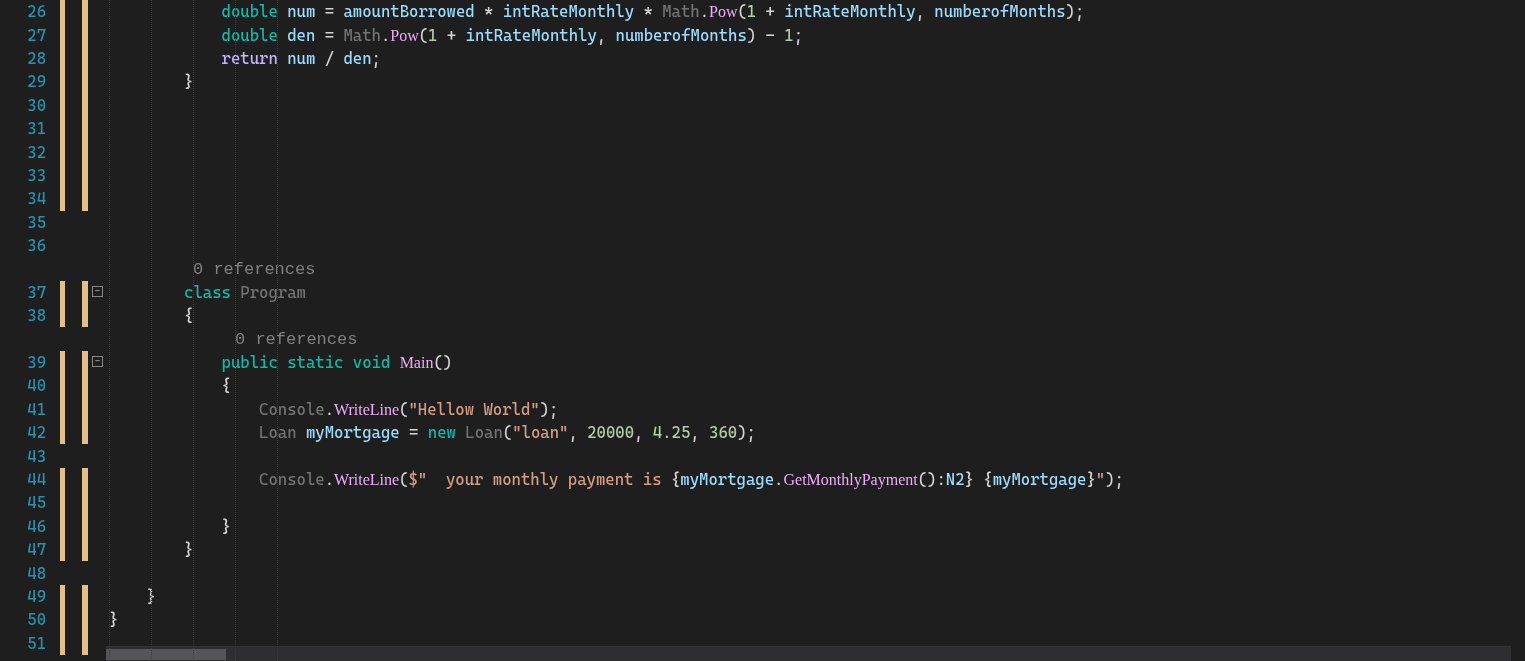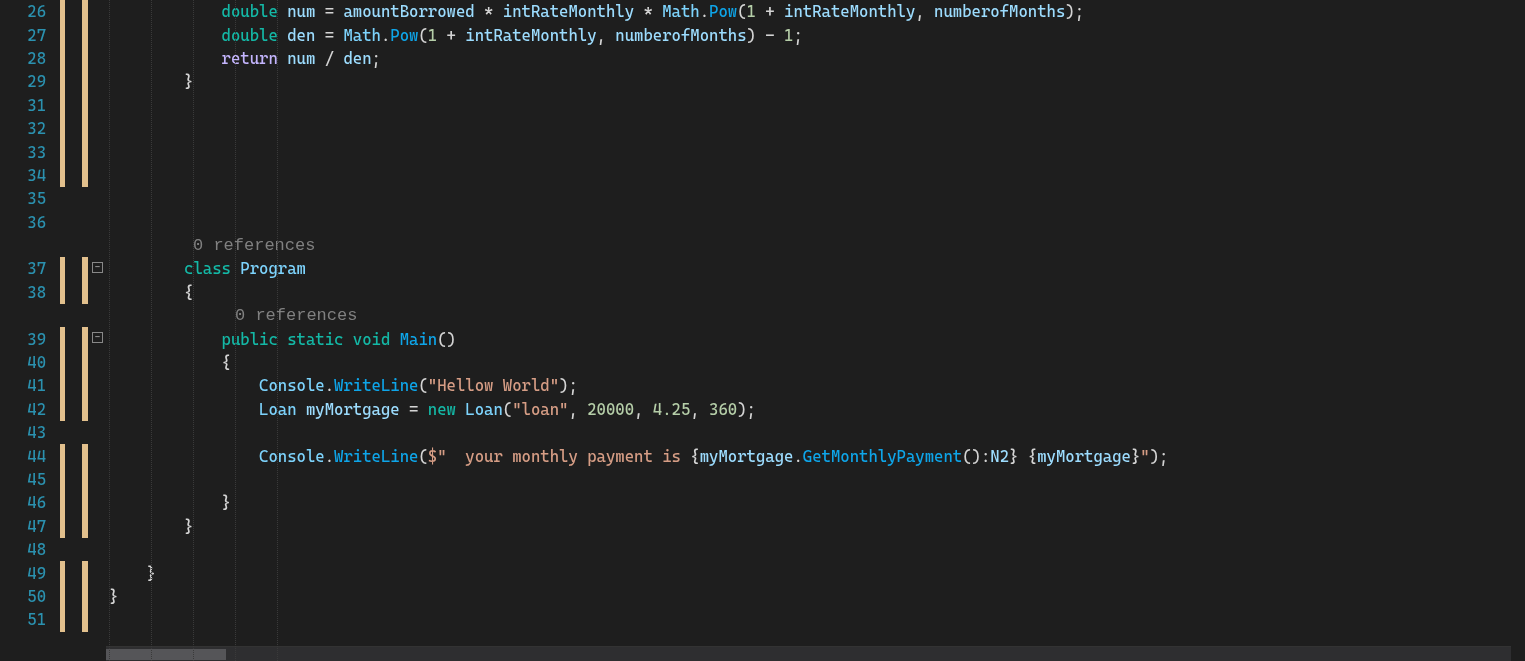--- a/index.html
+++ b/index.html
@@ -94,25 +94,25 @@
     font-size: 17px;
     color: #808080;
     font-family: Liberation Mono, monospace;
   }
   .annot-pad {
     width: 106px;
     flex-shrink: 0;
   }
   
   .kw { color: #14b8a6; }
-  .cls { color: #7dd3fc; }
+  .cls { color: #737373; }
   .var { color: #9cdcfe; }
   .str { color: #d69d85; }
   .num { color: #b5cea8; }
-  .mth { color: #0ea5e9; }
+  .mth { color: #f0abfc; font-family: Liberation Serif, serif; }
   .pun { color: #d4d4d4; }
   .op  { color: #d4d4d4; }
   .ctrl { color: #c4b5fd; }
 
   .scroll-bottom {
     position: absolute;
     left: 106px;
     right: 14px;
     bottom: 0;
     height: 15px;
@@ -129,20 +129,21 @@
   }
 </style>
 </head>
 <body>
 
 <div class="editor" id="editor">
     <div class="line"><div class="line-num">26</div><div class="gutter"><div class="mod-bar left"></div><div class="mod-bar"></div></div><div class="code"><span class="pun">            </span><span class="kw">double</span><span class="pun"> </span><span class="var">num</span><span class="pun"> </span><span class="op">=</span><span class="pun"> </span><span class="var">amountBorrowed</span><span class="pun"> </span><span class="op">*</span><span class="pun"> </span><span class="var">intRateMonthly</span><span class="pun"> </span><span class="op">*</span><span class="pun"> </span><span class="cls">Math</span><span class="pun">.</span><span class="mth">Pow</span><span class="pun">(</span><span class="num">1</span><span class="pun"> </span><span class="op">+</span><span class="pun"> </span><span class="var">intRateMonthly</span><span class="pun">, </span><span class="var">numberofMonths</span><span class="pun">);</span></div></div>
     <div class="line"><div class="line-num">27</div><div class="gutter"><div class="mod-bar left"></div><div class="mod-bar"></div></div><div class="code"><span class="pun">            </span><span class="kw">double</span><span class="pun"> </span><span class="var">den</span><span class="pun"> </span><span class="op">=</span><span class="pun"> </span><span class="cls">Math</span><span class="pun">.</span><span class="mth">Pow</span><span class="pun">(</span><span class="num">1</span><span class="pun"> </span><span class="op">+</span><span class="pun"> </span><span class="var">intRateMonthly</span><span class="pun">, </span><span class="var">numberofMonths</span><span class="pun">) </span><span class="op">-</span><span class="pun"> </span><span class="num">1</span><span class="pun">;</span></div></div>
     <div class="line"><div class="line-num">28</div><div class="gutter"><div class="mod-bar left"></div><div class="mod-bar"></div></div><div class="code"><span class="pun">            </span><span class="ctrl">return</span><span class="pun"> </span><span class="var">num</span><span class="pun"> </span><span class="op">/</span><span class="pun"> </span><span class="var">den</span><span class="pun">;</span></div></div>
     <div class="line"><div class="line-num">29</div><div class="gutter"><div class="mod-bar left"></div><div class="mod-bar"></div></div><div class="code"><span class="pun">        </span><span class="pun">}</span></div></div>
+    <div class="line"><div class="line-num">30</div><div class="gutter"><div class="mod-bar left"></div><div class="mod-bar"></div></div><div class="code"><span class="pun"></span></div></div>
     <div class="line"><div class="line-num">31</div><div class="gutter"><div class="mod-bar left"></div><div class="mod-bar"></div></div><div class="code"><span class="pun"></span></div></div>
     <div class="line"><div class="line-num">32</div><div class="gutter"><div class="mod-bar left"></div><div class="mod-bar"></div></div><div class="code"><span class="pun"></span></div></div>
     <div class="line"><div class="line-num">33</div><div class="gutter"><div class="mod-bar left"></div><div class="mod-bar"></div></div><div class="code"><span class="pun"></span></div></div>
     <div class="line"><div class="line-num">34</div><div class="gutter"><div class="mod-bar left"></div><div class="mod-bar"></div></div><div class="code"><span class="pun"></span></div></div>
     <div class="line"><div class="line-num">35</div><div class="gutter"></div><div class="code"><span class="pun"></span></div></div>
     <div class="line"><div class="line-num">36</div><div class="gutter"></div><div class="code"><span class="pun"></span></div></div>
     <div class="line annotation-row"><div class="annot-pad"></div><div class="annotation" style="padding-left: 87px;">0 references</div></div>
     <div class="line"><div class="line-num">37</div><div class="gutter"><div class="mod-bar left"></div><div class="mod-bar"></div><div class="fold">−</div></div><div class="code"><span class="pun">        </span><span class="kw">class</span><span class="pun"> </span><span class="cls">Program</span></div></div>
     <div class="line"><div class="line-num">38</div><div class="gutter"><div class="mod-bar left"></div><div class="mod-bar"></div></div><div class="code"><span class="pun">        </span><span class="pun">{</span></div></div>
     <div class="line annotation-row"><div class="annot-pad"></div><div class="annotation" style="padding-left: 129px;">0 references</div></div>

